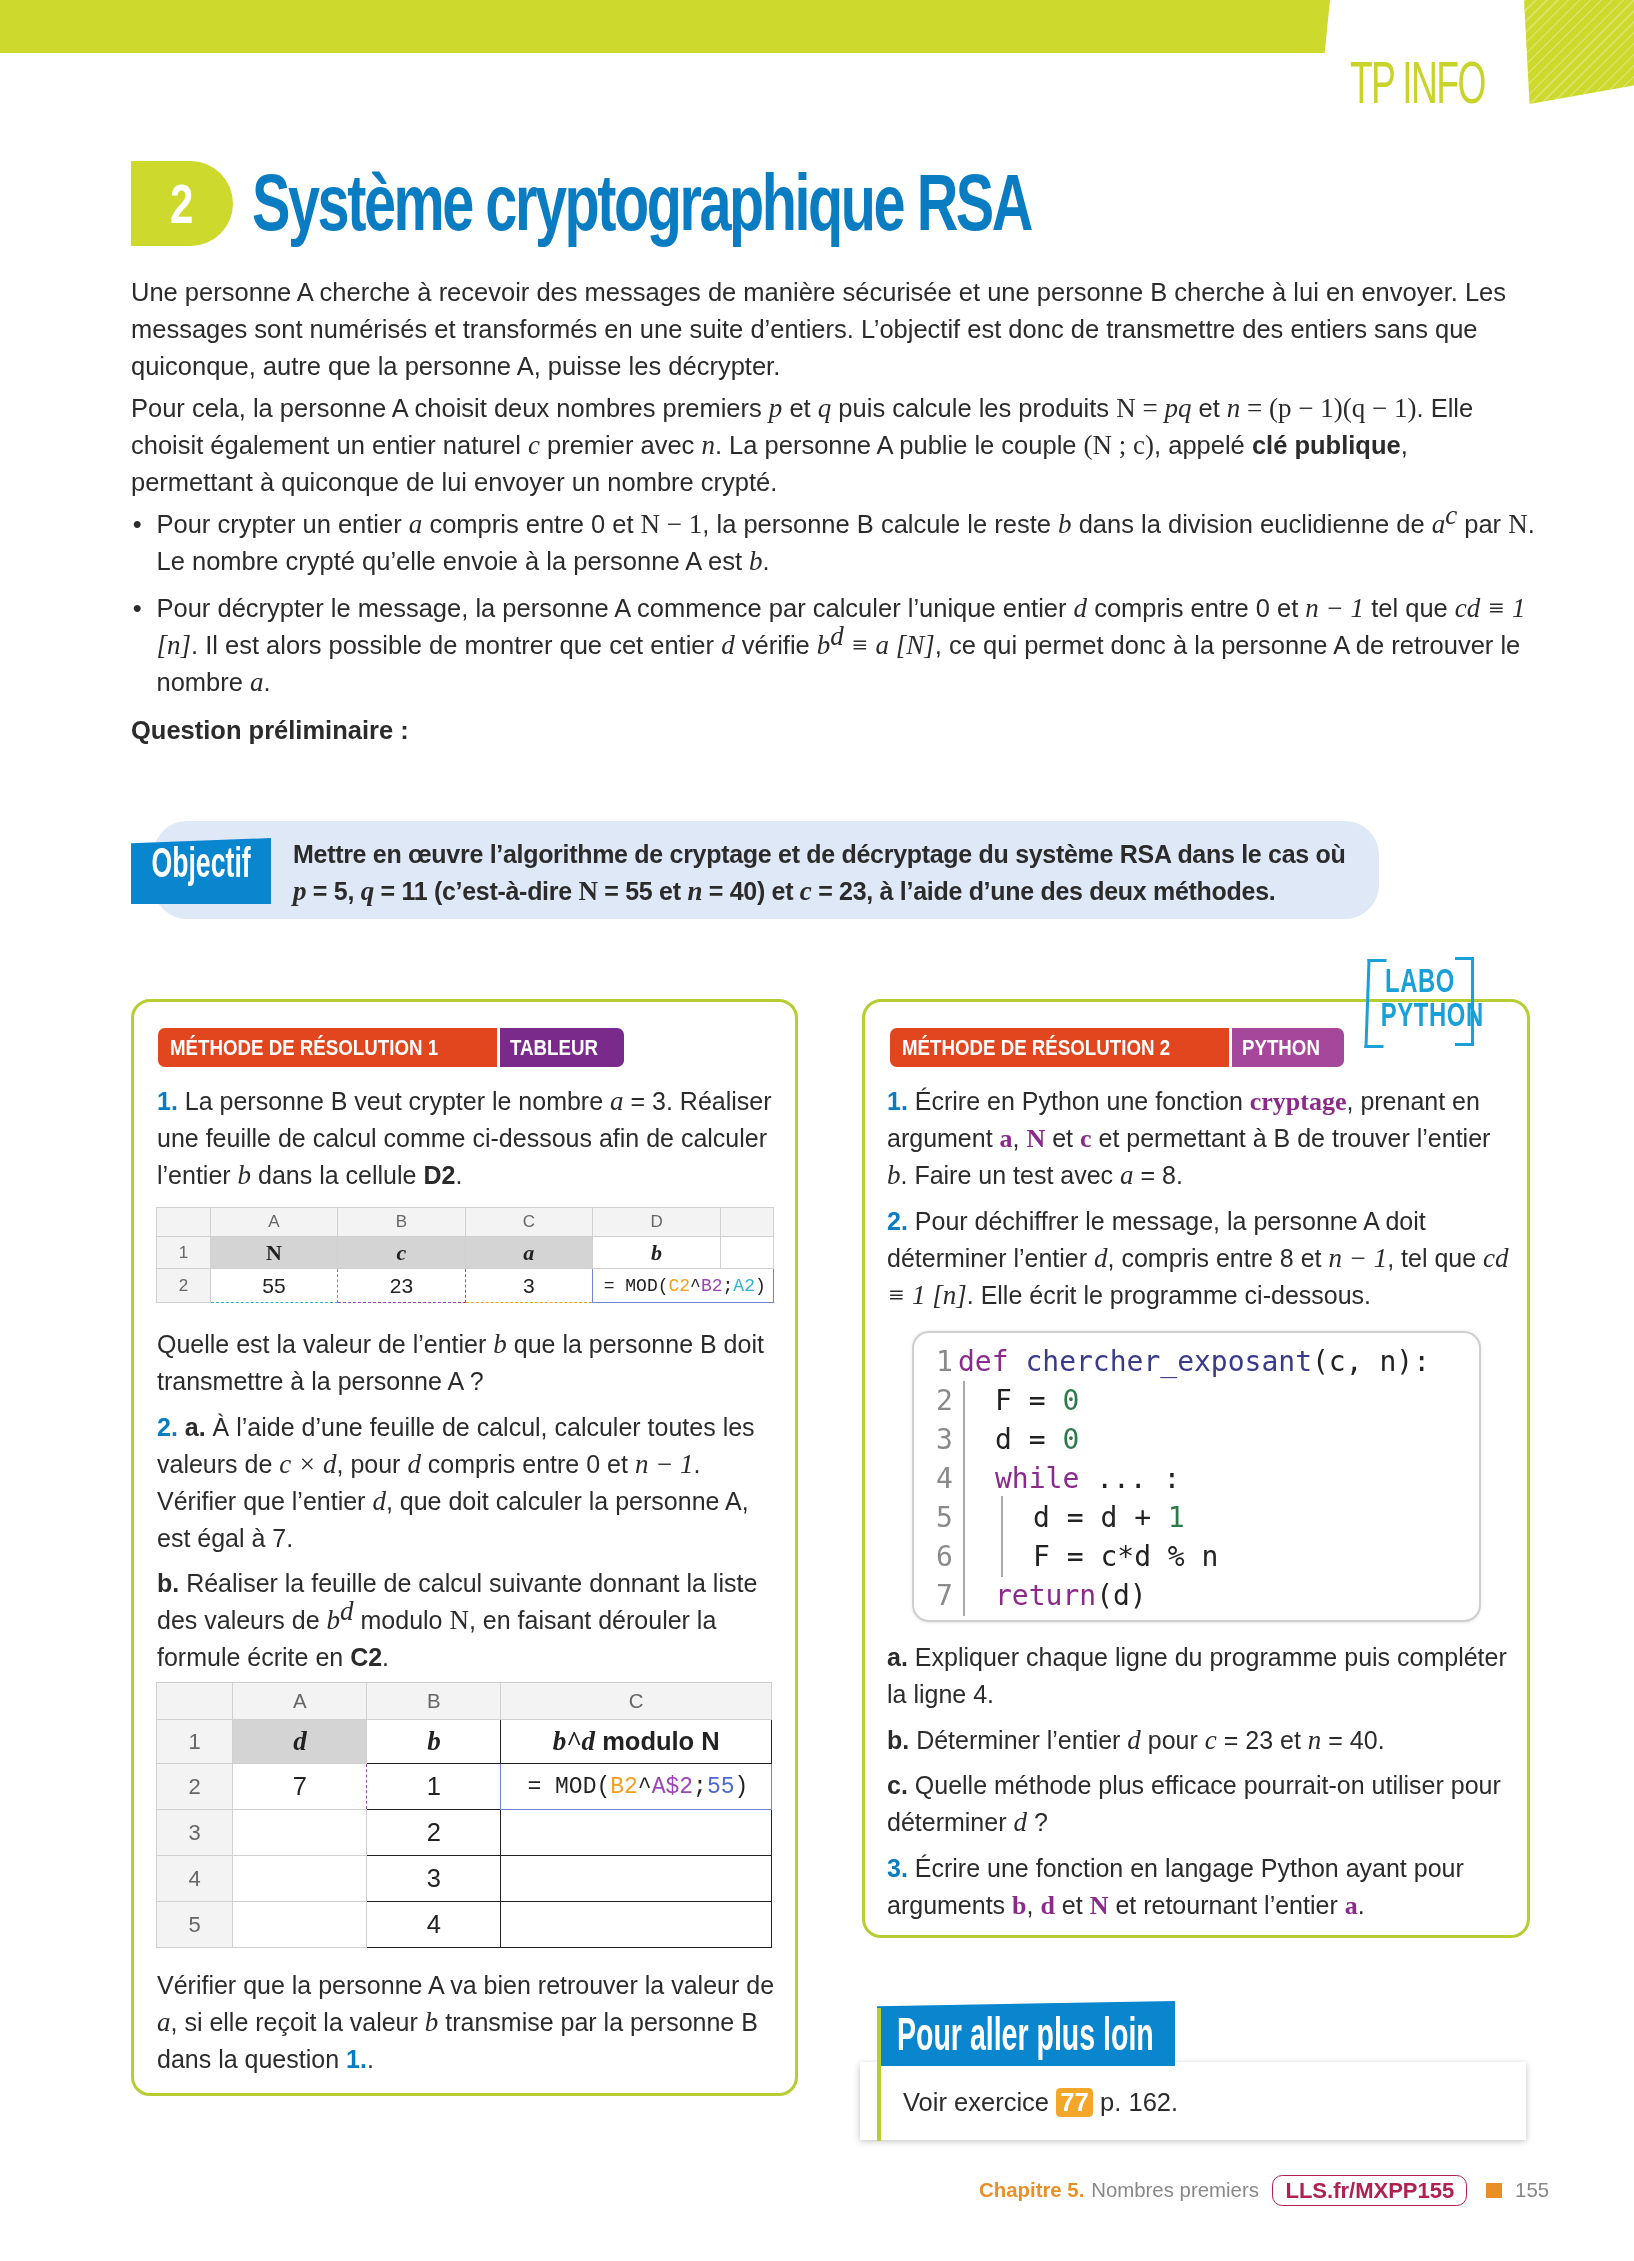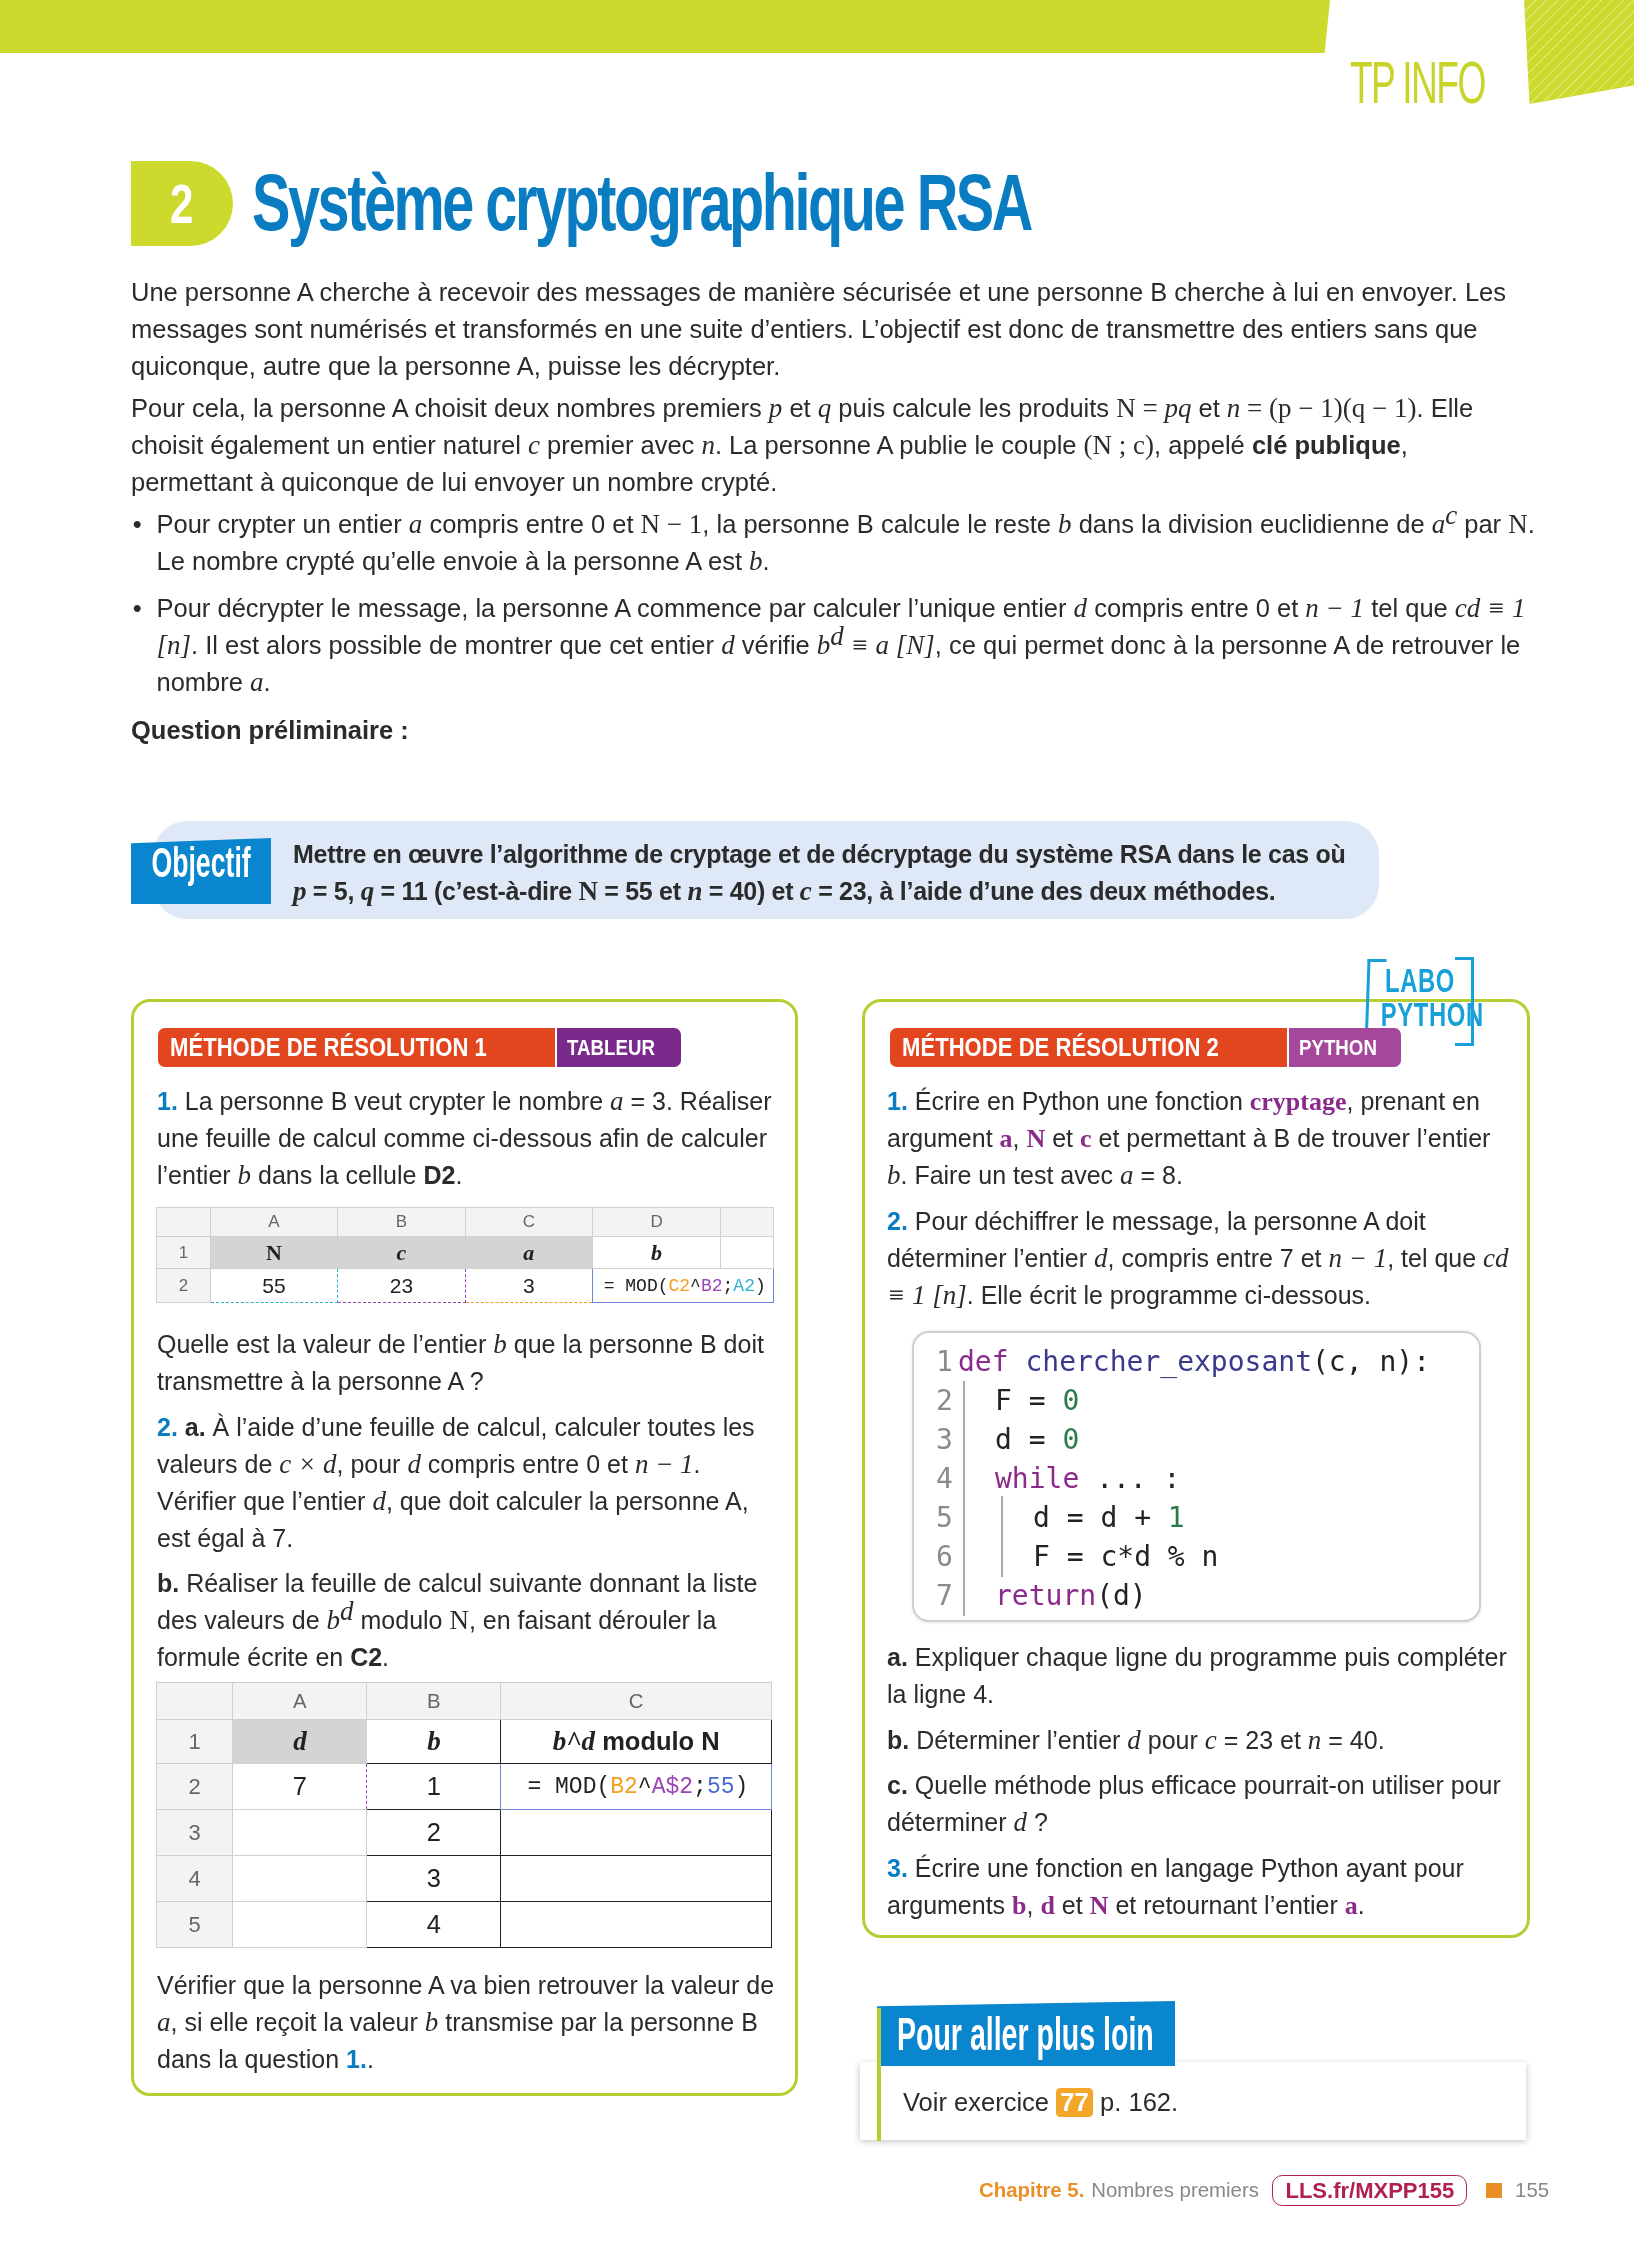--- a/index.html
+++ b/index.html
@@ -33,21 +33,21 @@
   .objectif-tag span { font-weight: bold; font-size: 43px; transform: scaleX(0.62); display: inline-block; white-space: nowrap; }
   .objectif-text { position: absolute; left: 293px; top: 836px; width: 1081px; font-weight: bold; font-size: 25px; line-height: 37px; color: #2b2b2b; letter-spacing: -0.3px; }
   .objectif-text .m { font-family: "Liberation Serif", serif; font-style: italic; font-size: 27px; }
   .objectif-text .mr { font-family: "Liberation Serif", serif; font-size: 27px; }
 
   .card { position: absolute; border: 3.4px solid #b8cd32; border-radius: 19px; background: #fff; }
   .card-left { left: 131px; top: 999px; width: 667px; height: 1097px; }
   .card-right { left: 862px; top: 999px; width: 668px; height: 939px; }
 
   .method-tag { position: absolute; display: flex; height: 39px; }
-  .method-tag .mt-red { background: #e2461e; color: #fff; font-weight: bold; font-size: 26px; padding: 0 12px; border-radius: 6.8px 0 0 6.8px; display: flex; align-items: center; white-space: nowrap; justify-content: flex-end; }
+  .method-tag .mt-red { background: #e2461e; color: #fff; font-weight: bold; font-size: 22px; padding: 0 12px; border-radius: 6.8px 0 0 6.8px; display: flex; align-items: center; white-space: nowrap; justify-content: flex-end; }
   .method-tag .mt-purple { color: #fff; font-weight: bold; font-size: 22px; padding: 0 10.2px; border-radius: 0 6.8px 6.8px 0; display: flex; align-items: center; margin-left: 2.6px; white-space: nowrap; }
   .mt-inner { display: inline-block; transform: scaleX(0.85); transform-origin: left center; }
 
   .card-text { position: absolute; font-size: 25px; line-height: 37px; color: #2b2b2b; }
   .card-text p { margin-bottom: 8.5px; }
   .card-text .m { font-family: "Liberation Serif", serif; font-style: italic; font-size: 27px; }
   .card-text .mr { font-family: "Liberation Serif", serif; font-size: 27px; }
   .num-blue { color: #0a7dc2; font-weight: bold; }
   .py-purple { color: #8a2a8a; font-weight: bold; font-family: "Liberation Serif", serif; font-size: 26px; }
 
@@ -239,21 +239,21 @@
   <div class="mt-red">
       <span class="mt-inner">MÉTHODE DE RÉSOLUTION 2</span>
     </div>
   <div class="mt-purple" style="background:#a5479a;">
       <span class="mt-inner">PYTHON</span>
     </div>
 </div>
 
 <div class="card-text" style="left:887px; top:1083px; width:626px;">
   <p><span class="num-blue">1.</span><span> Écrire en Python une fonction </span><span class="py-purple">cryptage</span><span>, prenant en argument </span><span class="py-purple">a</span><span>, </span><span class="py-purple">N</span><span> et </span><span class="py-purple">c</span><span> et permettant à B de trouver l’entier </span><span class="m">b</span><span>. Faire un test avec </span><span class="m">a</span><span> = 8.</span></p>
-  <p><span class="num-blue">2.</span><span> Pour déchiffrer le message, la personne A doit déterminer l’entier </span><span class="m">d</span><span>, compris entre 7 et </span><span class="m">n − 1</span><span>, tel que </span><span class="m">cd ≡ 1 [n]</span><span>. Elle écrit le programme ci-dessous.</span></p>
+  <p><span class="num-blue">2.</span><span> Pour déchiffrer le message, la personne A doit déterminer l’entier </span><span class="m">d</span><span>, compris entre 8 et </span><span class="m">n − 1</span><span>, tel que </span><span class="m">cd ≡ 1 [n]</span><span>. Elle écrit le programme ci-dessous.</span></p>
 </div>
 
 <div class="code-box">
   <div class="gutter"></div>
   <div class="gutter2"></div>
   <div class="code-line" style="top:8.5px;"><span class="code-ln">1</span><span class="kw">def</span><span class="fn"> chercher_exposant</span><span class="code-txt">(c, n):</span></div>
   <div class="code-line" style="top:48px;"><span class="code-ln">2</span><span class="code-txt" style="margin-left:37px;">F = </span><span class="nm">0</span></div>
   <div class="code-line" style="top:87px;"><span class="code-ln">3</span><span class="code-txt" style="margin-left:37px;">d = </span><span class="nm">0</span></div>
   <div class="code-line" style="top:126px;"><span class="code-ln">4</span><span class="kw" style="margin-left:37px;">while</span><span class="code-txt"> ... :</span></div>
   <div class="code-line" style="top:165px;"><span class="code-ln">5</span><span class="code-txt" style="margin-left:75px;">d = d + </span><span class="nm">1</span></div>

